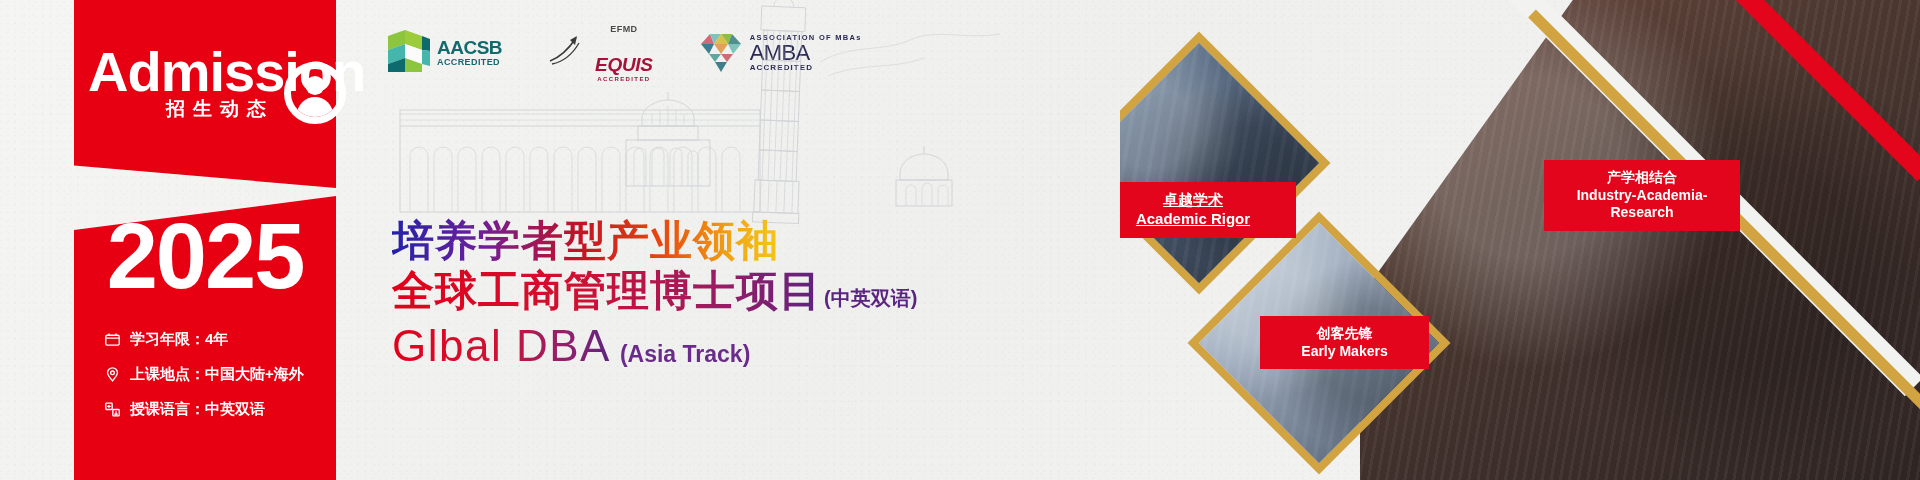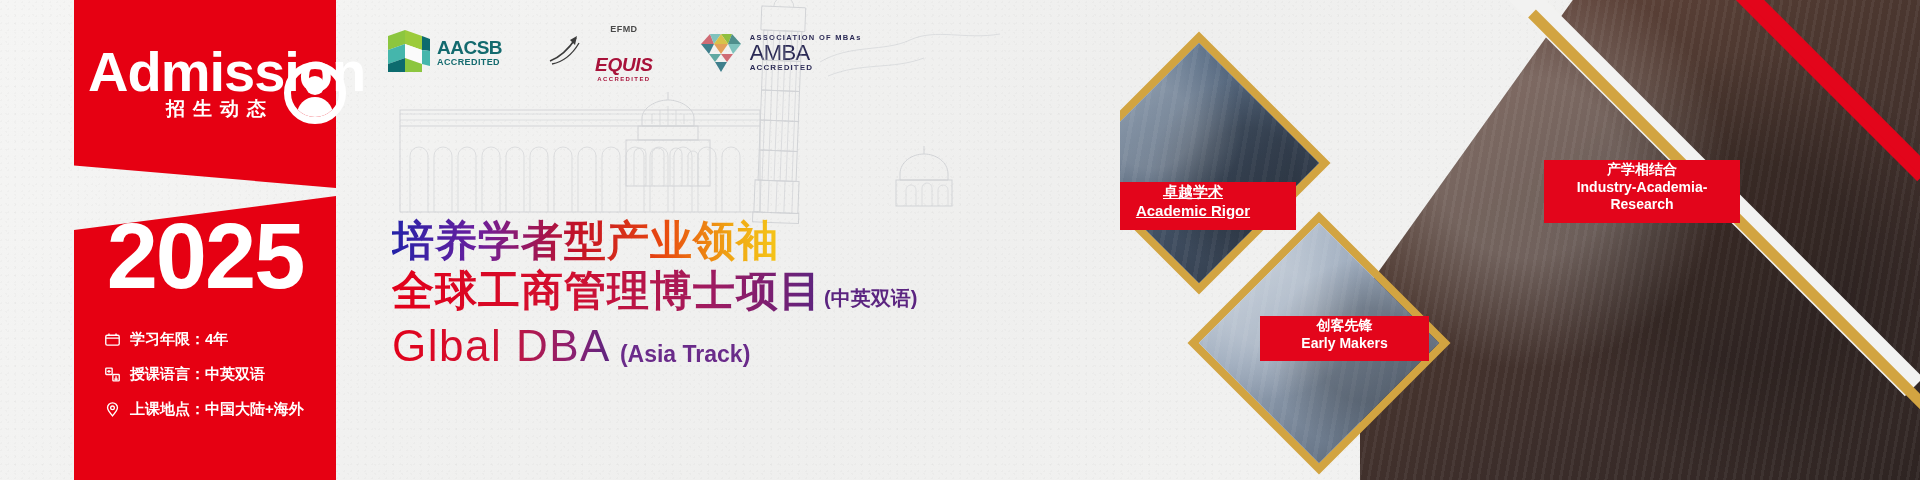--- a/index.html
+++ b/index.html
@@ -142,21 +142,21 @@
     width:100%; height:100%; transform:rotate(-45deg) scale(1.42);
     transform-origin:center;
   }
   .dia-frame {
     position:absolute; width:186px; height:186px; transform:rotate(45deg);
     border:8px solid #d2a441;
   }
 
   .tag {
     position:absolute; background:#e3051b; color:#fff; text-align:center;
-    padding:1px 16px 9px; line-height:1.25; z-index:20;
+    padding:9px 16px 9px; line-height:1.25; z-index:20;
   }
   .tag .cn { font-size:15px; font-weight:700; display:block; }
   .tag .en { font-size:15px; font-weight:600; display:block; }
   .tag.small .cn { font-size:14px; }
   .tag.small .en { font-size:14px; }
 
   .photo-a { background:linear-gradient(140deg,#8fa3b8 0%,#5c6f86 30%,#3f4d60 60%,#2b3440 100%); }
   .photo-c { background:linear-gradient(145deg,#cfd8e2 0%,#9aa8ba 40%,#6c7a8c 75%,#49545f 100%); }
   .tex::after {
     content:""; position:absolute; inset:0;
@@ -191,35 +191,35 @@
         <svg viewBox="0 0 24 24" fill="none" stroke="#fff" stroke-width="1.9">
           <rect x="2.5" y="6" width="19" height="14" rx="2"></rect>
             <path d="M2.5 10h19M7 6V3.5M17 6V3.5"></path>
         </svg>
       </span>
       <span>学习年限：4年</span>
     </div>
     <div class="meta-row">
       <span class="meta-ico">
         <svg viewBox="0 0 24 24" fill="none" stroke="#fff" stroke-width="1.9">
+          <path d="M12 21c4.5-5.2 7-8.4 7-11.4A7 7 0 0 0 5 9.6C5 12.6 7.5 15.8 12 21z"></path>
+          <circle cx="12" cy="9.6" r="2.6"></circle>
+        </svg>
+      </span>
+      <span>上课地点：中国大陆+海外</span>
+    </div>
+    <div class="meta-row">
+      <span class="meta-ico">
+        <svg viewBox="0 0 24 24" fill="none" stroke="#fff" stroke-width="1.9">
           <rect x="2.5" y="3" width="9" height="9" rx="1"></rect>
             <rect x="12.5" y="12" width="9" height="9" rx="1"></rect>
           <path d="M4.5 7.5h5M7 5.5v4M14.5 18.5h5M17 14.5v6"></path>
         </svg>
       </span>
       <span>授课语言：中英双语</span>
-    </div>
-    <div class="meta-row">
-      <span class="meta-ico">
-        <svg viewBox="0 0 24 24" fill="none" stroke="#fff" stroke-width="1.9">
-          <path d="M12 21c4.5-5.2 7-8.4 7-11.4A7 7 0 0 0 5 9.6C5 12.6 7.5 15.8 12 21z"></path>
-          <circle cx="12" cy="9.6" r="2.6"></circle>
-        </svg>
-      </span>
-      <span>上课地点：中国大陆+海外</span>
     </div>
   </div>
 
   <div class="accred">
 
     <div class="acc">
       <span>
         <svg width="42" height="42" viewBox="0 0 42 42">
           <polygon points="0,6 17,0 17,14 0,20" fill="#8cc63f"></polygon>
           <polygon points="17,0 34,6 34,20 17,14" fill="#9ccb3b"></polygon>

